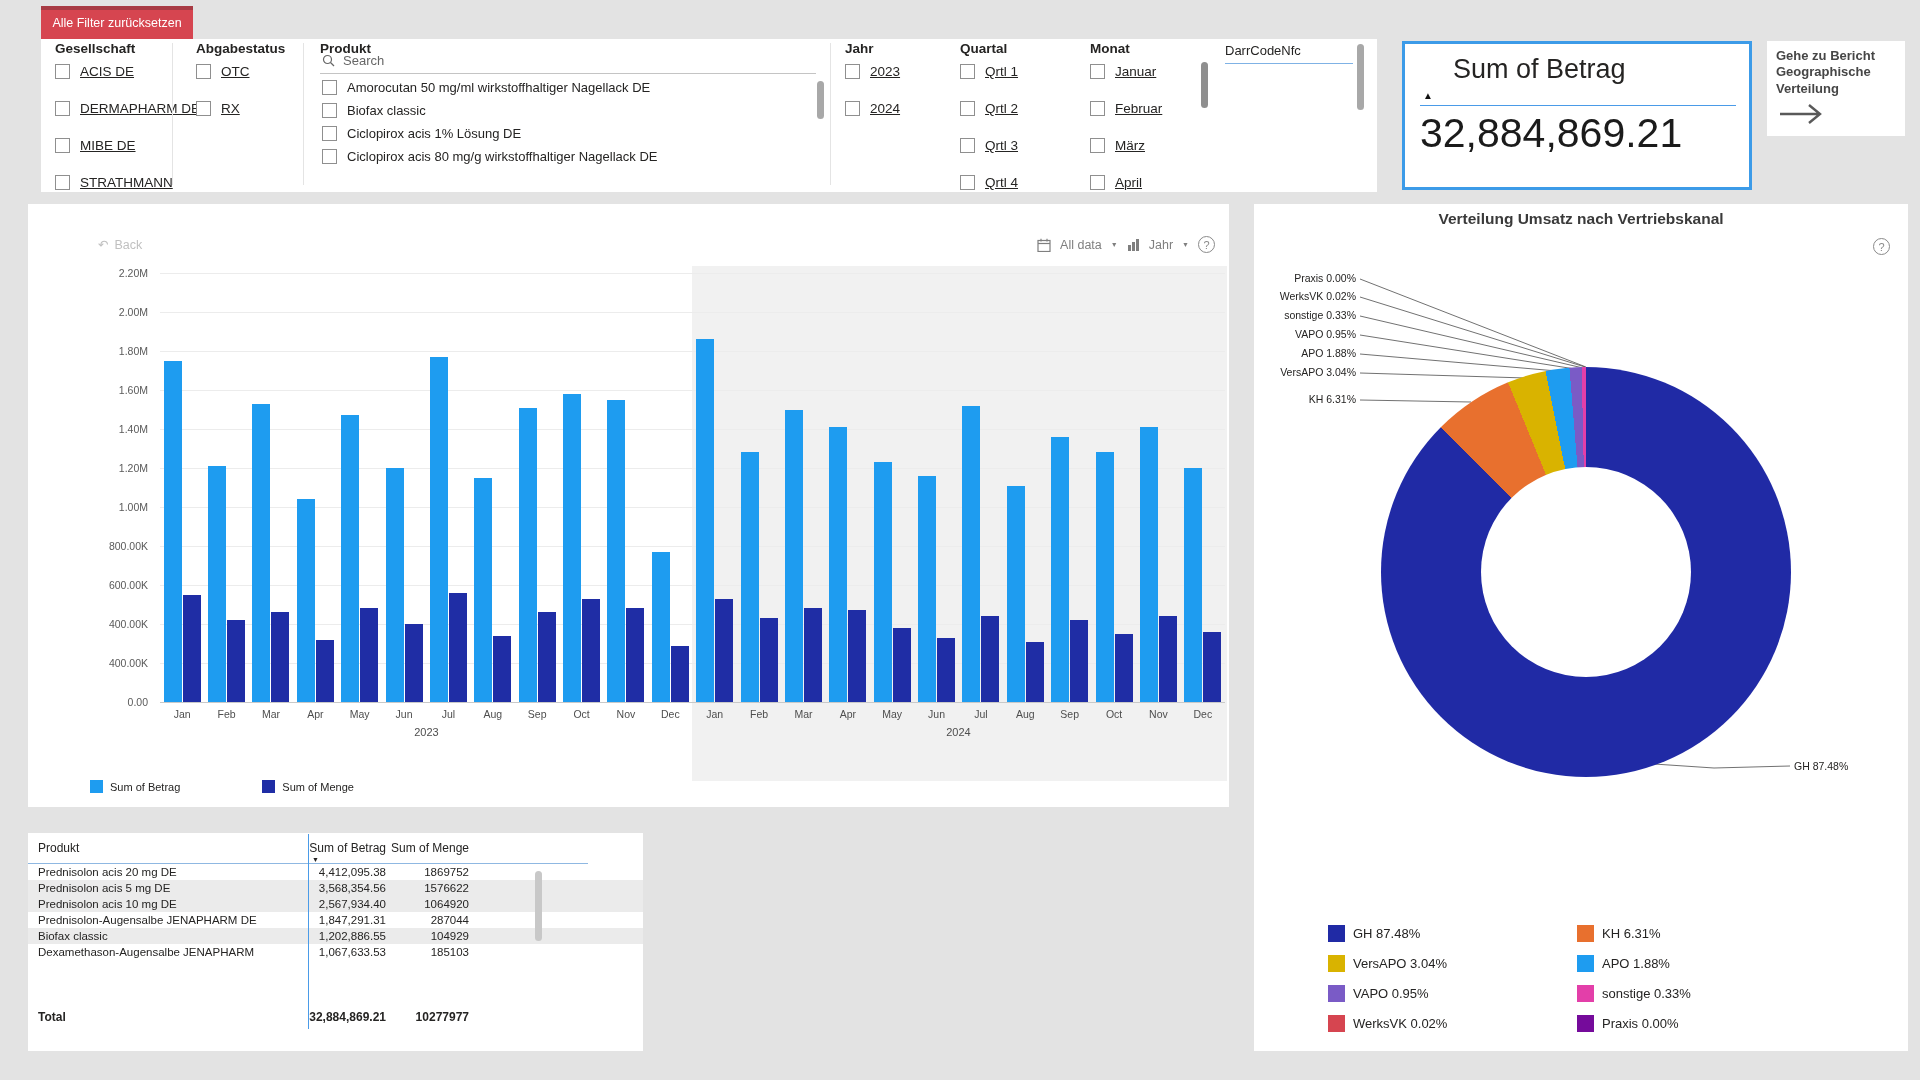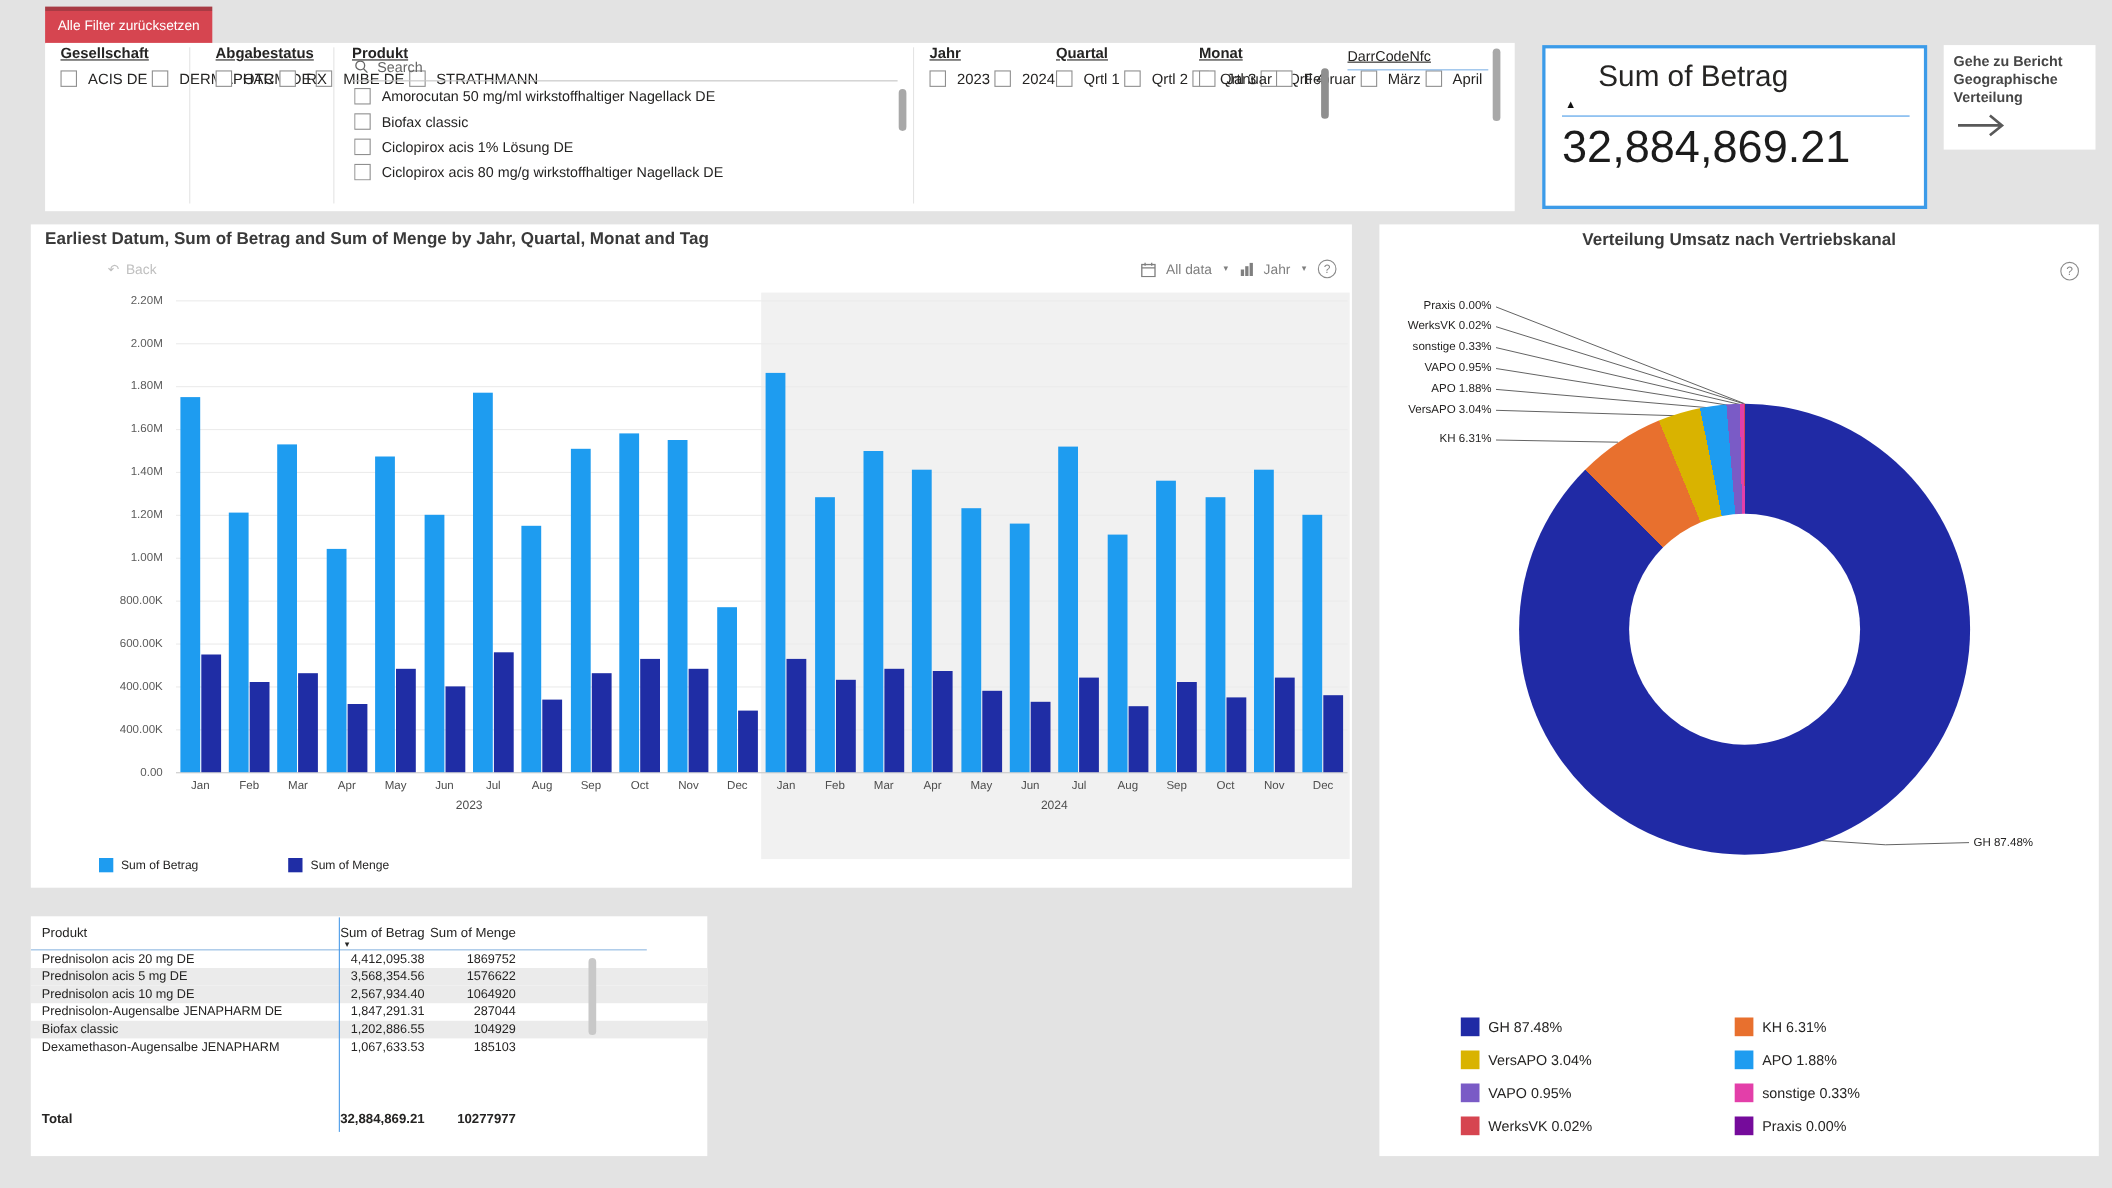--- a/index.html
+++ b/index.html
@@ -7,23 +7,23 @@
   body { background:#e3e3e3; font-family:"Liberation Sans", sans-serif; position:relative; overflow:hidden; color:#252423; }
   .panel { position:absolute; background:#fff; }
 
   
   #reset-btn { position:absolute; left:41px; top:6px; width:152px; height:34px;
     background:linear-gradient(#a83b44 0 12%, #d64550 12%); color:#fff; font-size:12.5px;
     display:flex; align-items:center; justify-content:center; cursor:pointer; }
 
   
   #filter-panel { left:41px; top:39px; width:1336px; height:153px; overflow:hidden; }
-  .f-col { position:absolute; top:2px;text-decoration:underline; }
+  .f-col { position:absolute; top:2px; }
   .f-hdr { font-size:13.5px; font-weight:600; color:#252423; height:20px; white-space:nowrap; }
-  .vlist { position:absolute; display:flex; flex-direction:row; gap:4px; }
+  .vlist { position:absolute; display:flex; flex-direction:column; gap:20px;text-decoration:underline; }
   .plist { position:absolute; display:flex; flex-direction:column; gap:7px; width:492px; overflow:hidden; }
   .check-row { display:flex; align-items:center; gap:10px; height:17px; font-size:13.5px; white-space:nowrap; }
   .plist .check-row { height:16px; font-size:13px; }
   .cb { width:15px; height:15px; border:1px solid #8f8f8f; background:#fff; flex:none; }
   .divider { position:absolute; top:4px; width:1px; height:142px; background:#e4e4e4; }
   .searchrow { position:absolute; display:flex; align-items:center; gap:8px; font-size:13px; color:#666; }
   .search-underline { position:absolute; height:1px; background:#c4c4c4; }
   .dc-row { height:16px; line-height:16px; font-size:11.5px; padding-left:5px; }
   .dc-row.alt { background:#ededed; }
   .scroll-thumb { position:absolute; width:7px; background:#a8a8a8; border-radius:4px; }
@@ -224,21 +224,20 @@
 </div>
 
 <div id="nav-card" class="panel">
   <div id="nav-label">Gehe zu Bericht Geographische Verteilung</div>
   <svg id="nav-arrow" width="48" height="26" viewBox="0 0 48 26">
     <path d="M3 13 H42 M32 4 L43 13 L32 22" stroke="#595959" stroke-width="2.4" fill="none"></path>
   </svg>
 </div>
 
 <div id="bar-panel" class="panel">
-  <div id="bar-title">Earliest Datum, Sum of Betrag and Sum of Menge by Jahr, Quartal, Monat and Tag</div>
   <div id="back-btn">
     <span>↶</span>
     <span>Back</span>
   </div>
   <div id="bar-toolbar">
     <svg width="14" height="14" viewBox="0 0 14 14">
         <rect x="1" y="2.5" width="12" height="11" fill="none" stroke="#7f7f7f" stroke-width="1.2"></rect>
         <line x1="1" y1="5.5" x2="13" y2="5.5" stroke="#7f7f7f" stroke-width="1.2"></line>
         <line x1="4" y1="0.8" x2="4" y2="3.5" stroke="#7f7f7f" stroke-width="1.2"></line>
         <line x1="10" y1="0.8" x2="10" y2="3.5" stroke="#7f7f7f" stroke-width="1.2"></line>

